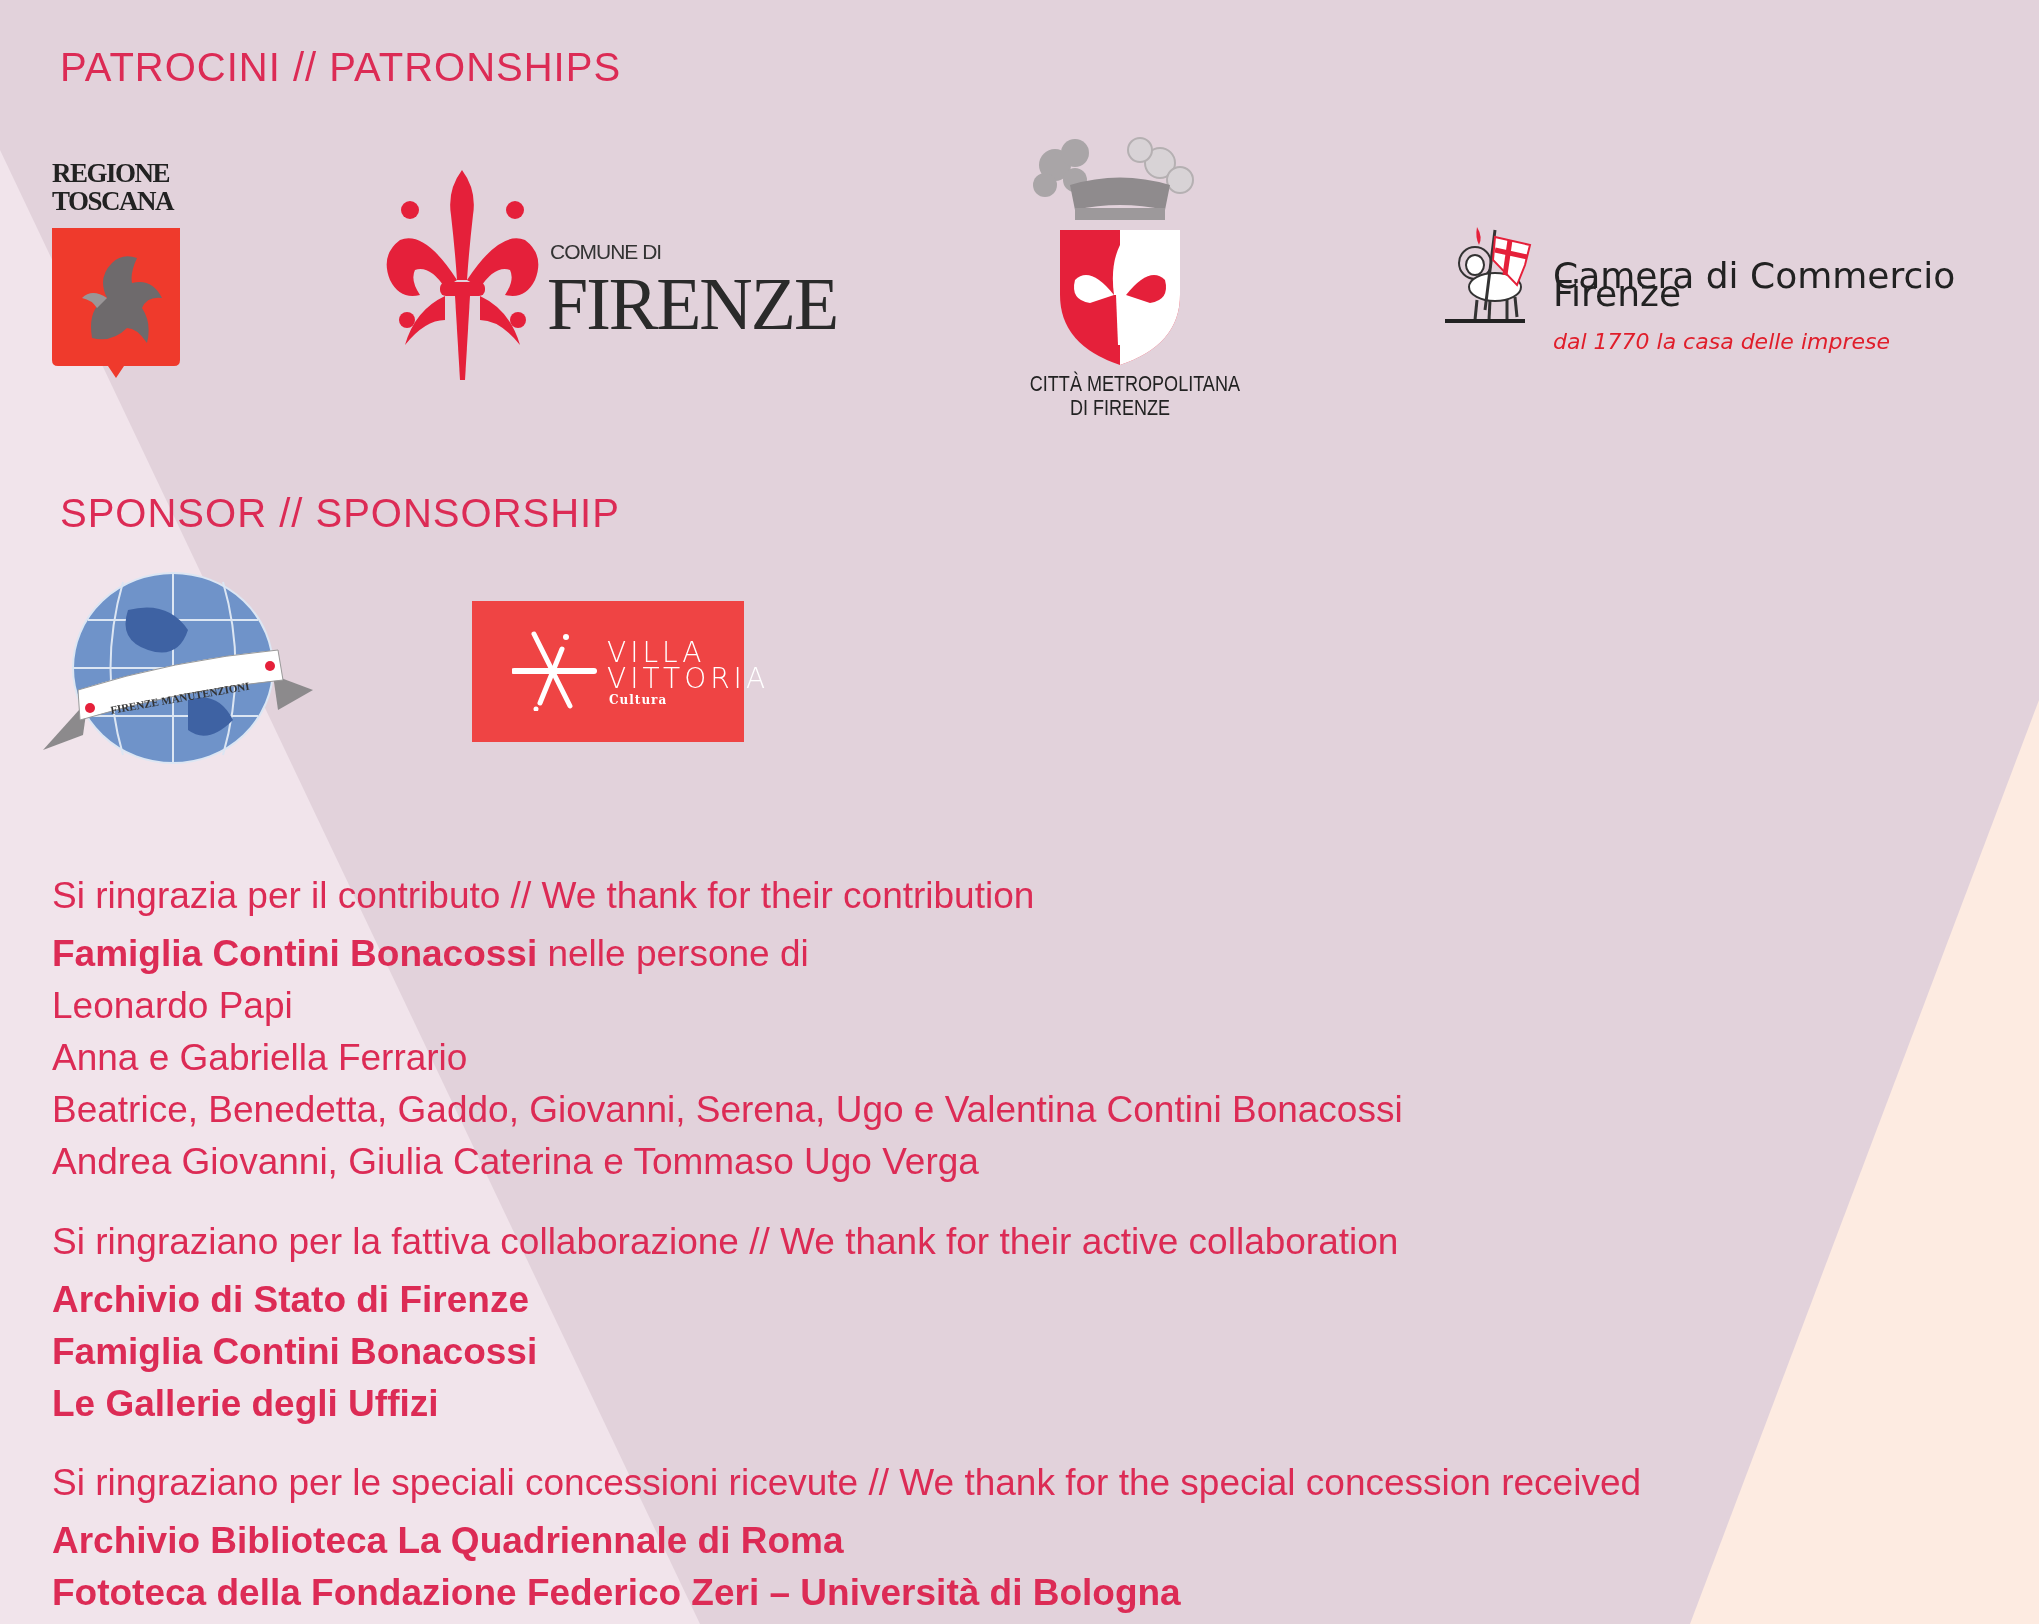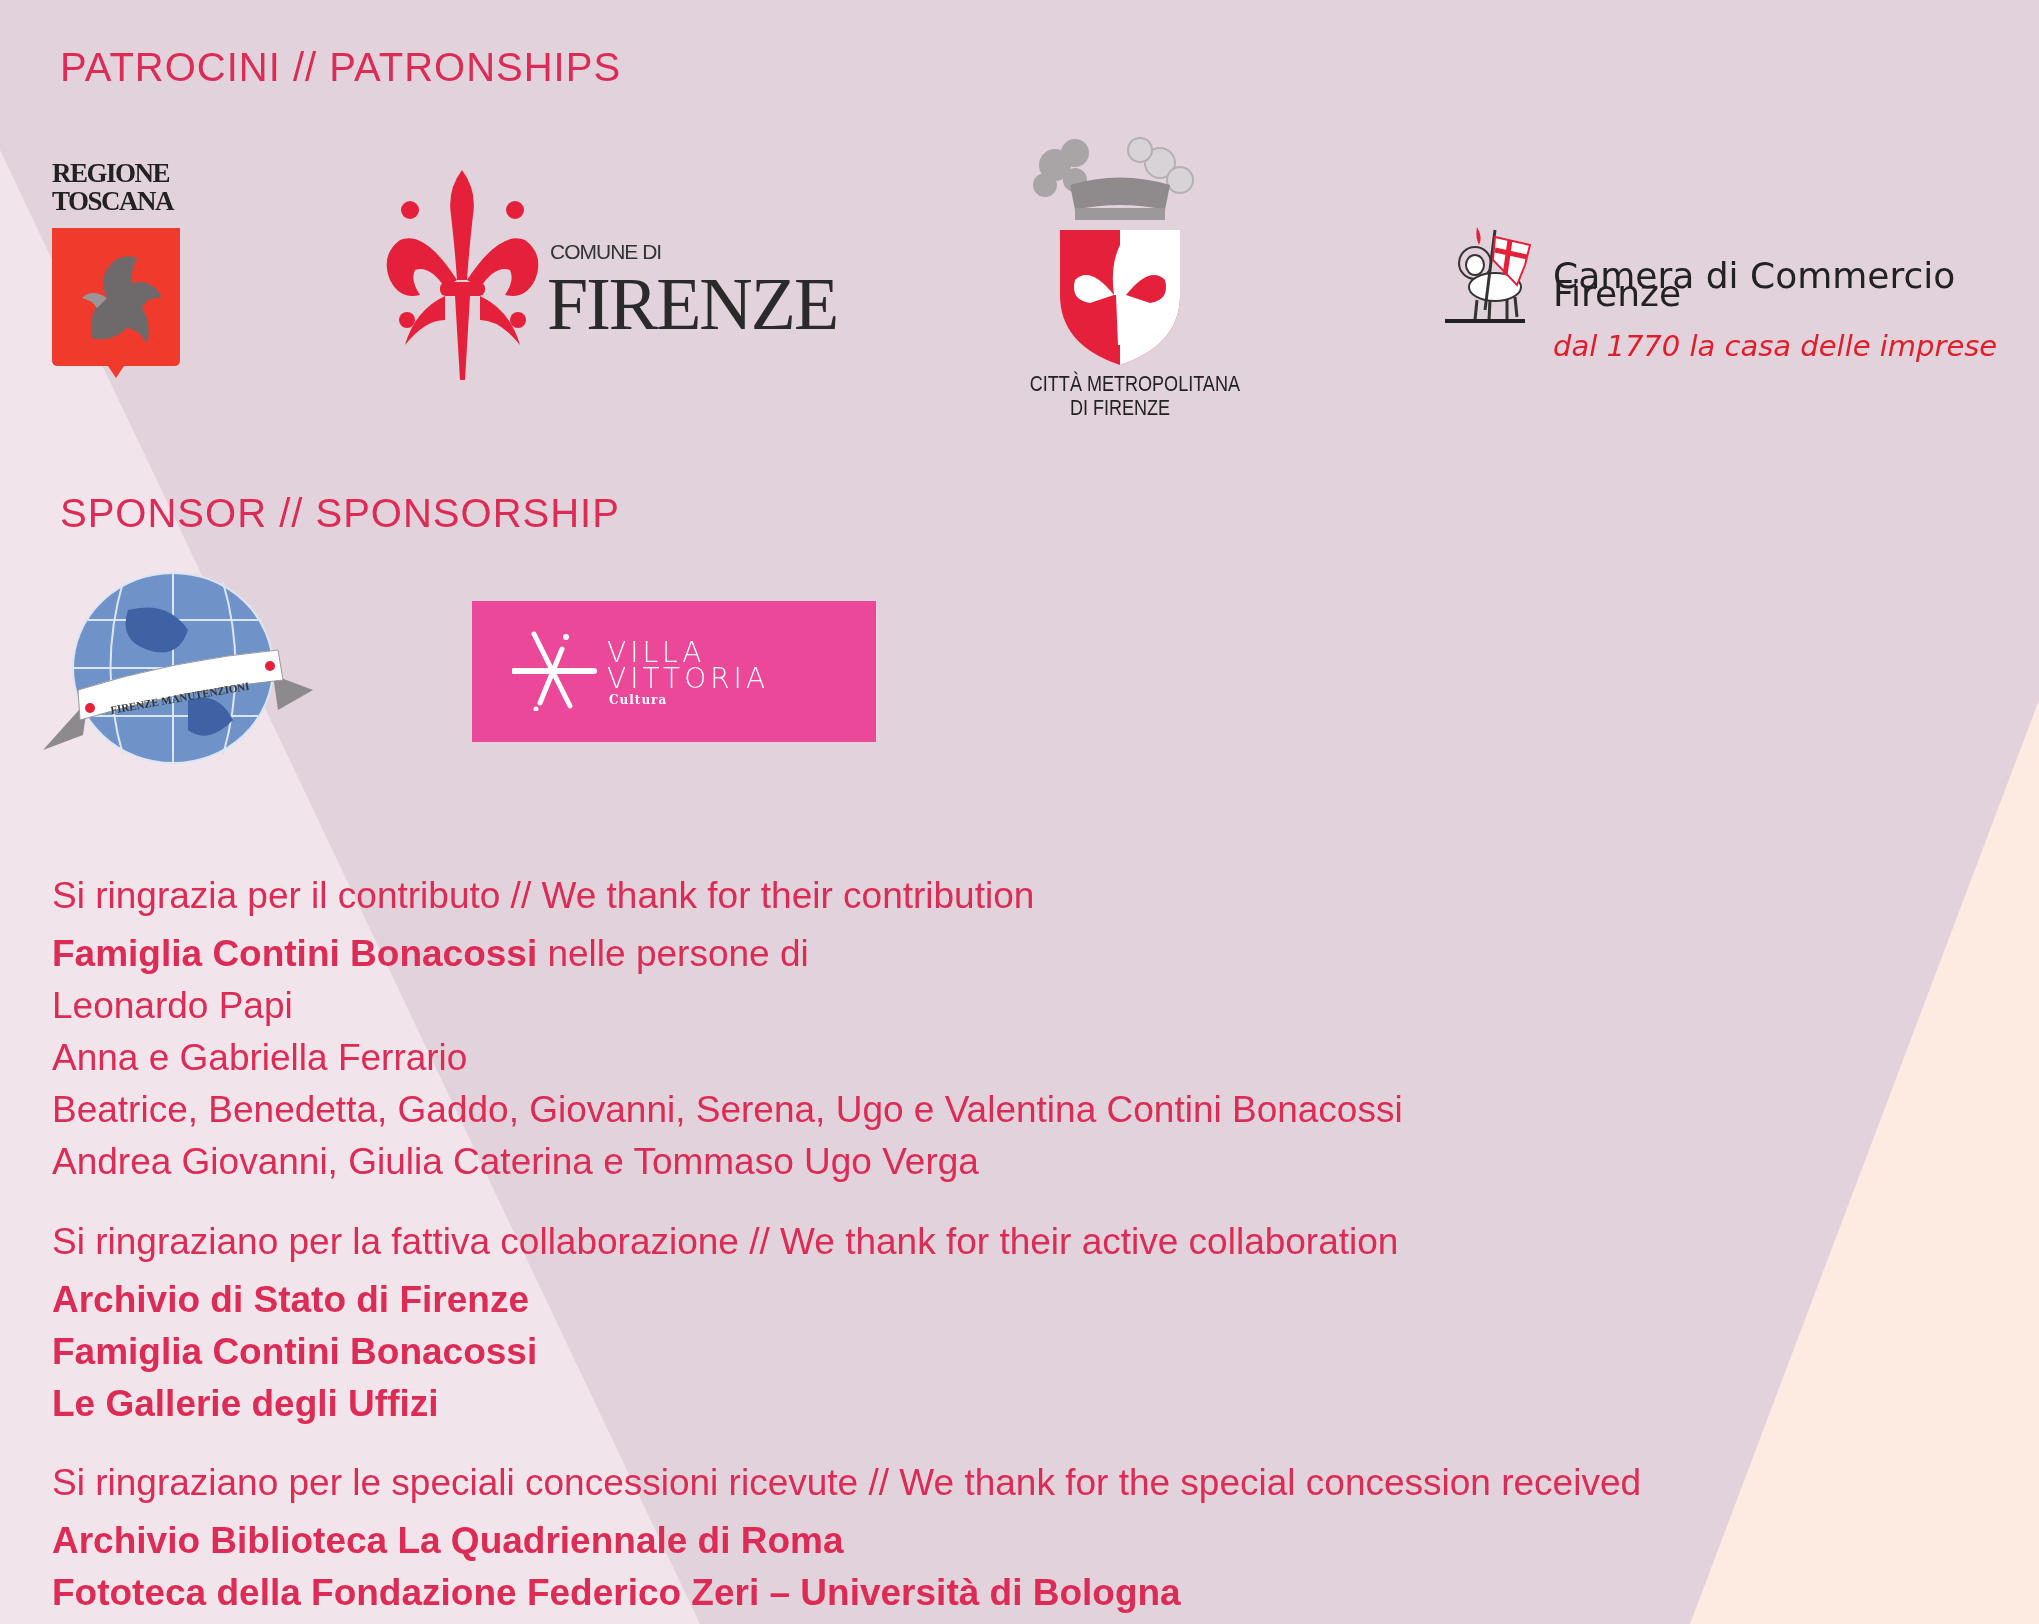--- a/index.html
+++ b/index.html
@@ -4,21 +4,21 @@
 <style>
   html,body{margin:0;padding:0;}
   body{width:2039px;height:1624px;position:relative;overflow:hidden;background:#e2d2db;font-family:"Liberation Sans",sans-serif;}
   .bg{position:absolute;left:0;top:0;width:2039px;height:1624px;}
   .heading{position:absolute;left:60px;color:#dc2b55;font-size:40px;letter-spacing:1px;font-weight:normal;}
   .thanks-title{position:absolute;left:52px;color:#dc2b55;font-size:37px;white-space:nowrap;}
   .line{position:absolute;left:52px;color:#dc2b55;font-size:37px;white-space:nowrap;}
   .bold{font-weight:bold;}
   .logo{position:absolute;}
   .cam-title{position:absolute;font-family:"DejaVu Sans",sans-serif;font-size:36px;color:#222;line-height:34px;white-space:nowrap;}
-  .cam-sub{position:absolute;font-family:"DejaVu Sans",sans-serif;font-style:italic;font-size:29px;color:#e01e2b;white-space:nowrap;}
+  .cam-sub{position:absolute;font-family:"DejaVu Sans",sans-serif;font-style:italic;font-size:22px;color:#e01e2b;white-space:nowrap;}
   .cm-text{position:absolute;font-family:"Liberation Sans",sans-serif;font-size:22px;color:#222;text-align:center;line-height:24px;transform:scaleX(0.82);transform-origin:center;white-space:nowrap;}
   .firenze-small{position:absolute;font-family:"Liberation Sans",sans-serif;font-size:21px;color:#333;letter-spacing:-1px;white-space:nowrap;}
   .firenze-big{position:absolute;font-family:"Liberation Serif",serif;font-size:74px;color:#2a2a2a;letter-spacing:-2px;white-space:nowrap;}
   .rt-text{position:absolute;font-family:"Liberation Serif",serif;font-weight:bold;font-size:27px;color:#222;line-height:26px;letter-spacing:-1.5px;white-space:nowrap;}
   .vv-text{position:absolute;color:#fff;font-family:"DejaVu Sans",sans-serif;font-weight:200;font-size:28px;letter-spacing:4px;line-height:28px;white-space:nowrap;}
   .vv-cult{position:absolute;color:#fff;font-family:"DejaVu Serif",serif;font-weight:bold;font-size:12px;letter-spacing:1px;white-space:nowrap;}
 </style>
 </head>
 <body>
 
@@ -118,21 +118,21 @@
     <path d="M135,3 V193 M85,12 Q60,98 85,185 M185,12 Q210,98 185,185" stroke="#dce6f3" stroke-width="2" fill="none"></path>
     <path d="M90,40 Q130,30 150,60 Q140,90 110,80 Q80,70 90,40 Z" fill="#3e62a3"></path>
     <path d="M150,130 Q180,120 195,150 Q170,175 150,160 Z" fill="#3e62a3"></path>
     <path d="M40,120 Q135,90 240,80 L245,110 Q140,120 42,150 Z" fill="#ffffff" stroke="#999" stroke-width="1"></path>
     <text x="70" y="132" font-size="11" font-family="Liberation Serif, serif" font-weight="bold" fill="#333" transform="rotate(-10 140 120)">FIRENZE MANUTENZIONI</text>
     <circle cx="52" cy="138" r="5" fill="#e5203a"></circle>
     <circle cx="232" cy="96" r="5" fill="#e5203a"></circle>
   </svg>
 </div>
 
-<div class="logo" style="left:472px;top:601px;width:394px;height:141px;background:#ec4899;padding-left:10px;">
+<div class="logo" style="left:472px;top:601px;width:272px;height:141px;background:#ef4444;">
   <svg style="position:absolute;left:40px;top:30px;" width="85" height="80" viewBox="0 0 85 80">
     <line x1="2" y1="40" x2="82" y2="40" stroke="#fff" stroke-width="6" stroke-linecap="round"></line>
     <line x1="22" y1="3" x2="58" y2="75" stroke="#fff" stroke-width="5" stroke-linecap="round"></line>
     <line x1="50" y1="18" x2="28" y2="72" stroke="#fff" stroke-width="5" stroke-linecap="round"></line>
     <circle cx="54" cy="6" r="3" fill="#fff"></circle>
     <circle cx="24" cy="78" r="2.5" fill="#fff"></circle>
   </svg>
   <div class="vv-text" style="left:135px;top:38px;">VILLA</div>
   <div class="vv-text" style="left:135px;top:64px;">VITTORIA</div>
   <div class="vv-cult" style="left:137px;top:92px;">Cultura</div>

